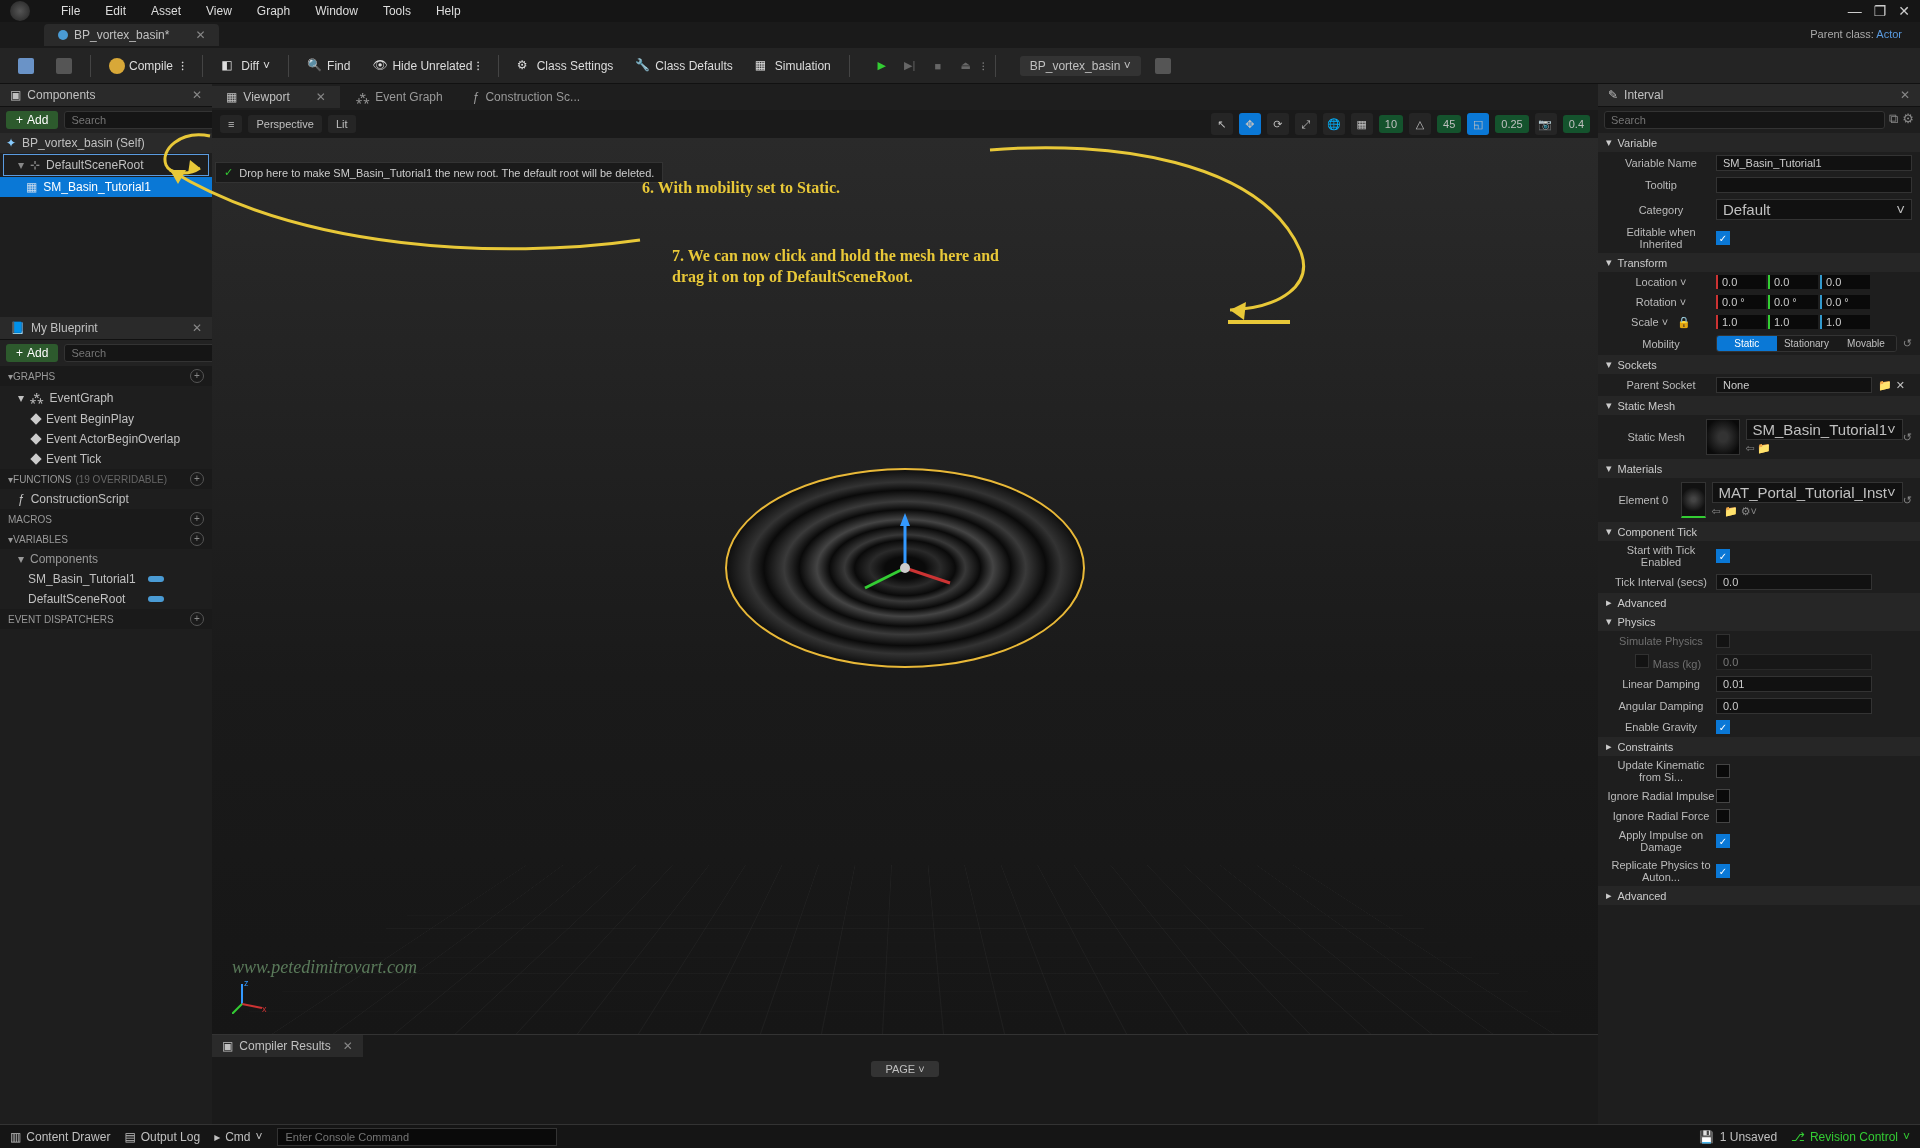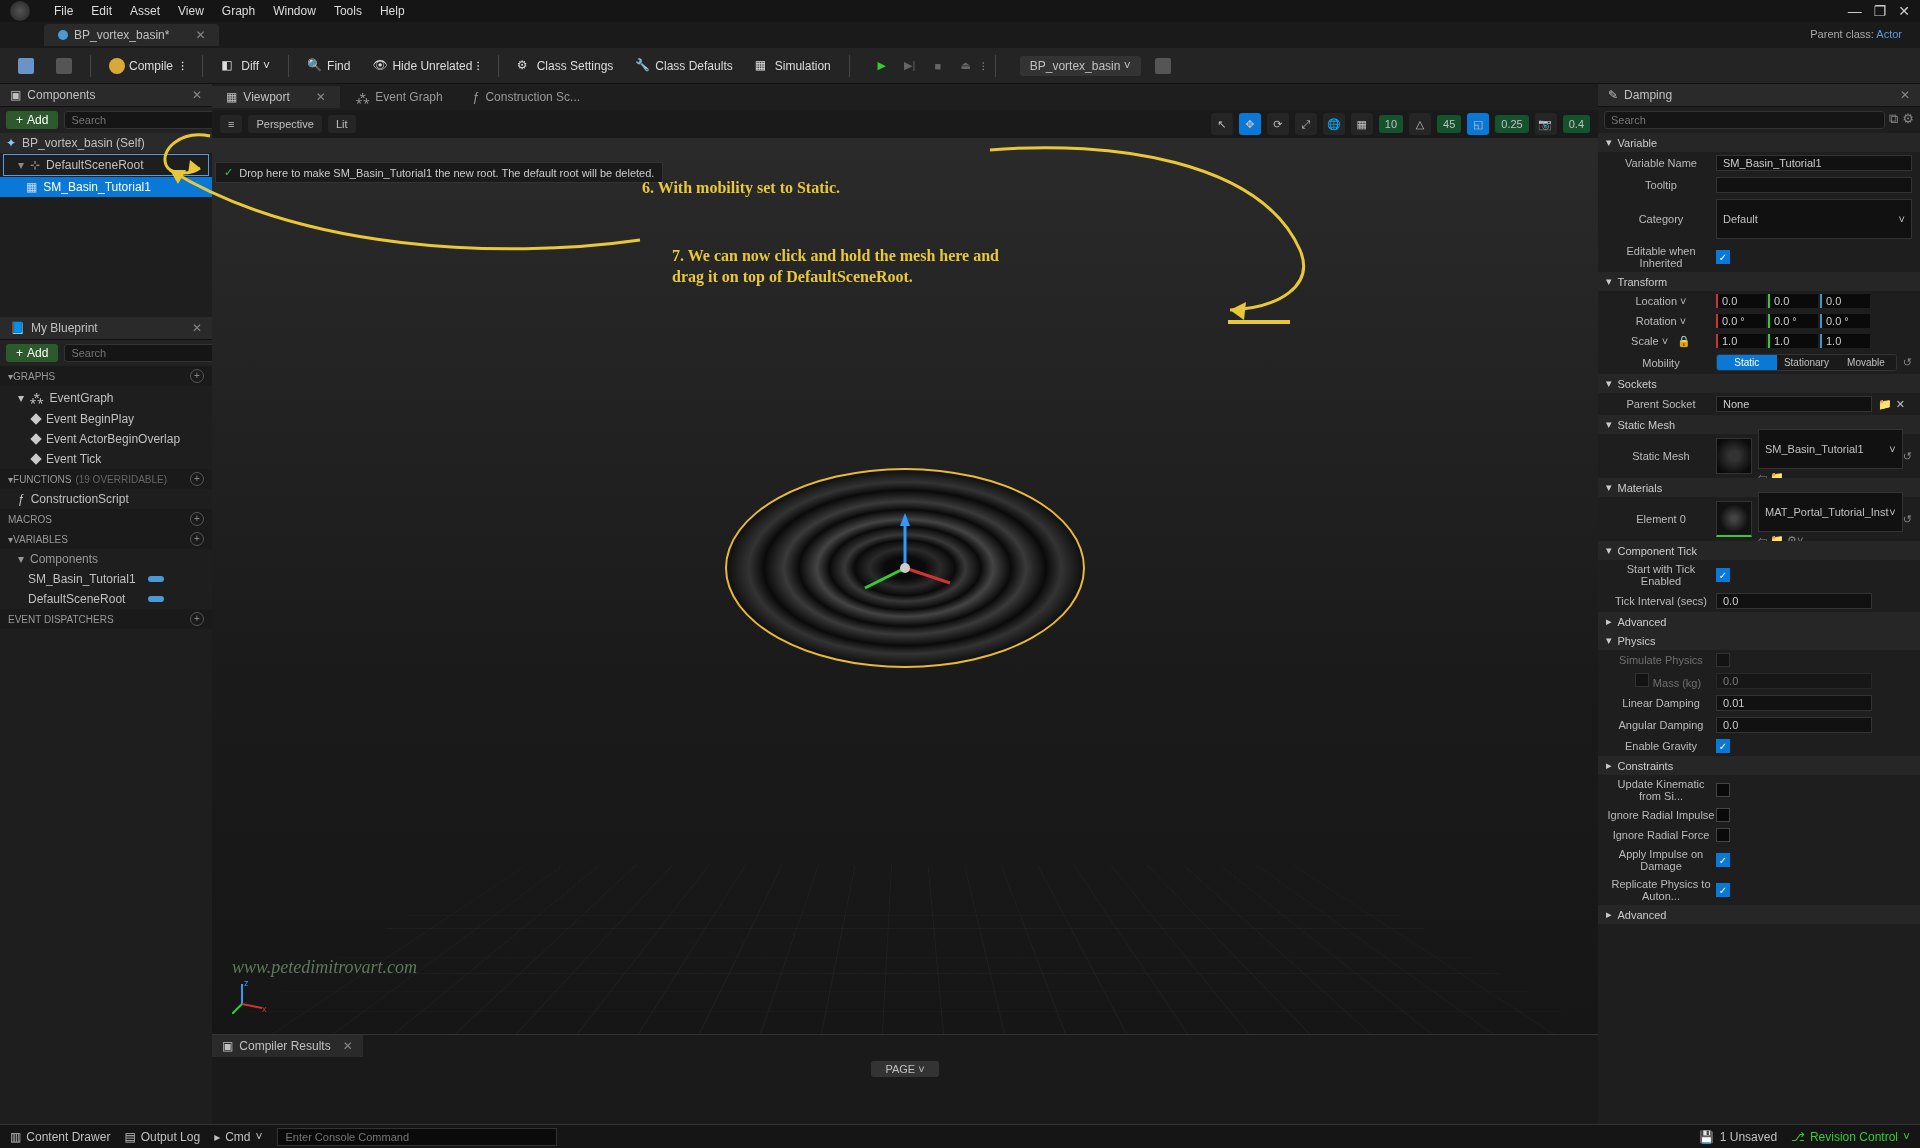--- a/index.html
+++ b/index.html
@@ -1,19 +1,19 @@
 <!DOCTYPE html>
 <html><head>
 <meta charset="utf-8">
 <style>
 * { margin: 0; padding: 0; box-sizing: border-box; font-family: "Segoe UI", Arial, sans-serif; }
 body { background: #1a1a1a; color: #c0c0c0; font-size: 11px; overflow: hidden; width: 1920px; height: 1148px; position: relative; }
 
 
-.menubar { height: 22px; background: #151515; display: flex; align-items: center; padding: 0 10px; gap: 18px; color: #ddd; font-size: 12px; }
+.menubar { height: 22px; background: #151515; display: flex; align-items: center; padding: 0 10px; gap: 25px; color: #ddd; font-size: 12px; }
 .menubar .logo { width: 20px; height: 20px; background: radial-gradient(circle, #555, #222); border-radius: 50%; margin-right: 6px; }
 .menubar .spacer { flex: 1; }
 .win-controls { display: flex; gap: 12px; font-size: 14px; color: #ccc; }
 
 
 .tabrow { height: 26px; background: #1a1a1a; display: flex; align-items: center; padding-left: 44px; }
 .file-tab { background: #2a2a2a; padding: 4px 14px; display: flex; align-items: center; gap: 6px; border-radius: 4px 4px 0 0; font-size: 12px; }
 .tab-dot { width: 10px; height: 10px; background: #4a9bd4; border-radius: 50%; }
 .parent-class { position: absolute; right: 18px; top: 28px; font-size: 11px; color: #aaa; }
 .parent-class a { color: #5a9be0; }
@@ -106,21 +106,21 @@
 .vy { border-left-color: #3c3 !important; }
 .vz { border-left-color: #39c !important; }
 .mob-seg { display: flex; flex: 1; border: 1px solid #333; border-radius: 3px; overflow: hidden; }
 .mob-opt { flex: 1; text-align: center; padding: 2px 0; background: #1a1a1a; font-size: 10px; }
 .mob-opt.sel { background: #0a78d6; color: #fff; }
 .checkbox { width: 14px; height: 14px; background: #0a0a0a; border: 1px solid #444; display: inline-flex; align-items: center; justify-content: center; font-size: 10px; }
 .checkbox.checked { background: #0a78d6; border-color: #0a78d6; }
 .checkbox.checked::after { content: "✓"; color: #fff; }
 .thumb { width: 36px; height: 36px; background: radial-gradient(ellipse, #333 20%, #0a0a0a 80%); border: 1px solid #333; }
 .thumb.mat { background: radial-gradient(circle, #444 10%, #111 60%); border-bottom: 2px solid #3c3; }
-.drop-sel { background: #111; border: 1px solid #333; padding: 13px 6px; flex: 1; font-size: 11px; display: flex; align-items: center; justify-content: space-between; }
+.drop-sel { background: #111; border: 1px solid #333; padding: 1px 6px; flex: 1; font-size: 15px; display: flex; align-items: center; justify-content: space-between; }
 
 
 .statusbar { height: 24px; background: #151515; display: flex; align-items: center; padding: 0 10px; gap: 14px; font-size: 12px; border-top: 1px solid #333; }
 .status-btn { display: flex; align-items: center; gap: 5px; }
 .status-spacer { flex: 1; }
 .cmd-in { background: #0a0a0a; border: 1px solid #333; padding: 2px 8px; color: #666; width: 280px; font-size: 11px; }
 
 svg.arrow-ann { position: absolute; z-index: 9; pointer-events: none; }
 </style>
 </head>
@@ -350,21 +350,21 @@
       </div>
       <div class="compiler-foot">
         <div class="page-btn"><span>PAGE</span> ˅</div>
       </div>
     </div>
   </div>
 
   <div class="right-col">
     <div class="panel-tab">
       <span>✎</span>
-      <span>Damping</span>
+      <span>Interval</span>
       <span class="x">✕</span>
     </div>
     <div class="det-search">
       <input class="search-in" placeholder="Search" style="">
       <span class="gear">⧉</span>
       <span class="gear">⚙</span>
     </div>
 
     <div class="det-section">▾ <span>Variable</span></div>
     <div class="det-row">

